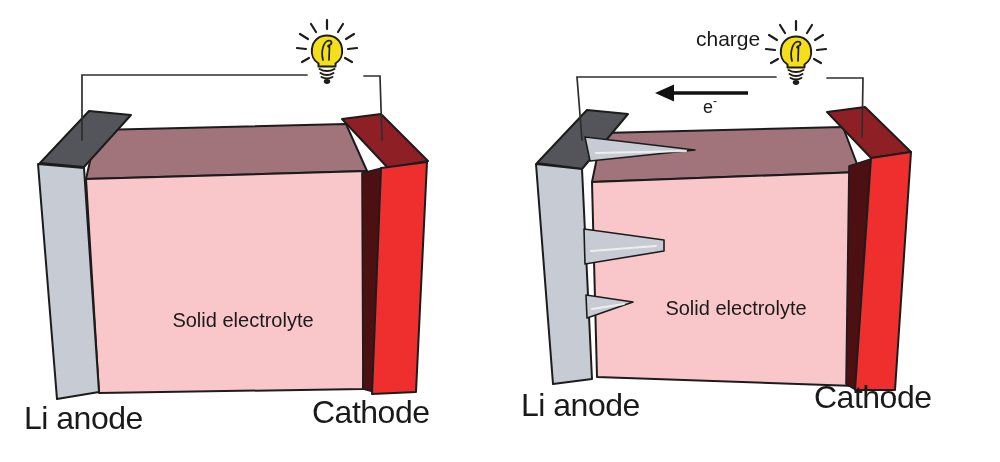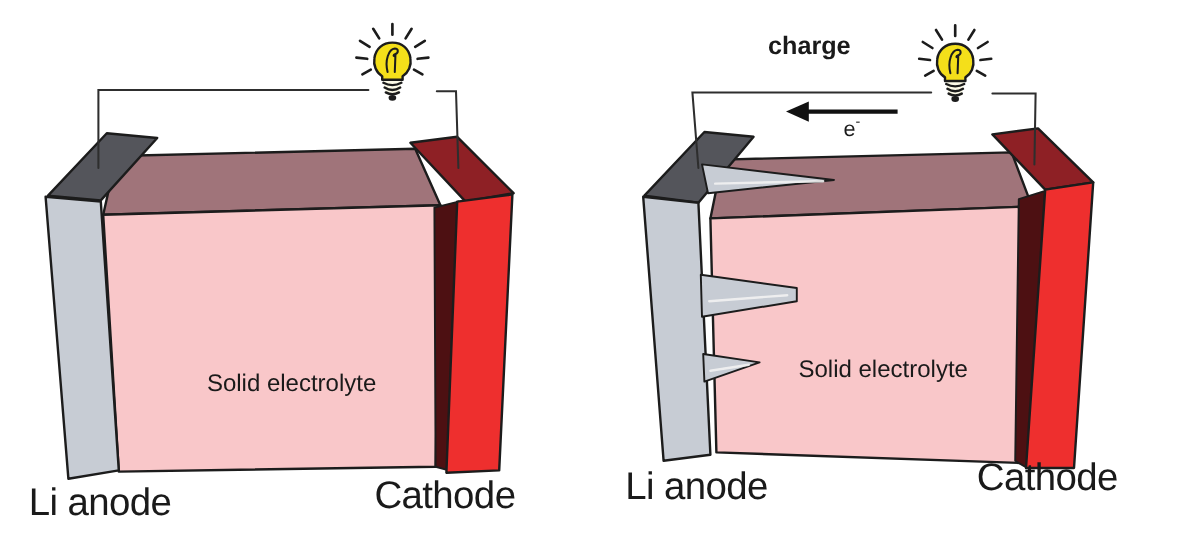--- a/index.html
+++ b/index.html
@@ -113,20 +113,20 @@
       </g>
 
       <use href="#bulb" transform="translate(796,52)"></use>
     </g>
   </svg>
 
   <div class="label mid" style="left:143px;top:310px;">Solid electrolyte</div>
   <div class="label big" style="left:24px;top:402px;">Li anode</div>
   <div class="label big" style="left:312px;top:396px;">Cathode</div>
 
-  <div class="label charge" style="left:640px;top:28px;font-weight:bold;">charge</div>
+  <div class="label charge" style="left:696px;top:28px;">charge</div>
   <div class="label electron" style="left:703px;top:96px;"><span>e</span><sup>-</sup></div>
 
   <div class="label mid" style="left:636px;top:298px;">Solid electrolyte</div>
   <div class="label big" style="left:521px;top:389px;">Li anode</div>
   <div class="label big" style="left:814px;top:381px;">Cathode</div>
 
 </div>
 
 </body></html>

